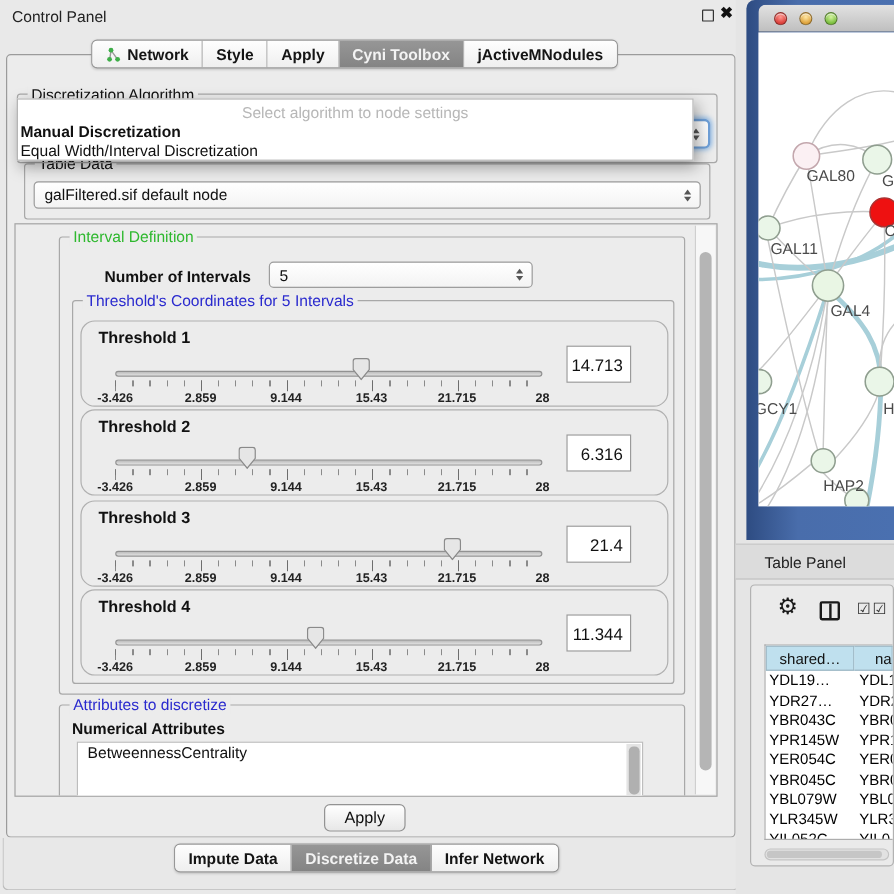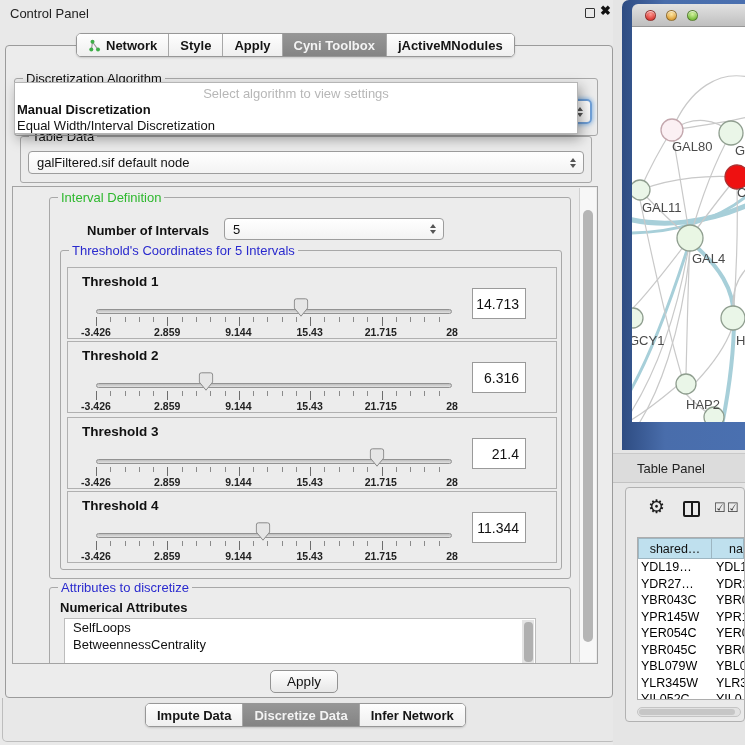--- a/index.html
+++ b/index.html
@@ -49,21 +49,21 @@
   
   .viewport{position:absolute;left:12px;top:186px;width:586px;height:478px;border:1px solid #a3a3a3;background:#ececec;overflow:hidden}
   .vscroll{position:absolute;top:1px;right:1px;bottom:1px;width:17px;background:#f7f7f7;border-left:1px solid #cfcfcf}
   .vthumb{position:absolute;left:3px;top:22px;width:10px;height:432px;background:#b5b5b5;border-radius:5px}
 
   .ig{left:36px;top:10px;width:522px;height:382px}
   .ni-label{left:37px;top:25px}
   .ni-combo{left:174px;top:20px;width:220px;height:22px}
   .tg{left:10px;top:52px;width:502px;height:320px}
 
-  .tpanel{position:absolute;left:6px;width:490px;height:72px;border:1px solid #b0b0b0;border-radius:0;background:#ececec}
+  .tpanel{position:absolute;left:6px;width:490px;height:72px;border:1px solid #b0b0b0;border-radius:12px;background:#ececec}
   .tpanel .tl{left:14px;top:6px;font-size:13.5px}
   .track-area{position:absolute;left:28px;top:0;width:356px;height:72px}
   .track{position:absolute;left:0;top:41px;width:100%;height:5px;background:linear-gradient(#bdbdbd,#e2e2e2);border:1px solid #929292;border-radius:3px}
   .handle{position:absolute;top:30px;width:15px;height:19px;transform:translateX(-50%);z-index:2}
   .ticksm{position:absolute;left:0;top:49px;width:calc(100% + 1px);height:5px;background-image:repeating-linear-gradient(to right,#8a8a8a 0 1px,transparent 1px 4%)}
   .tickmj{position:absolute;left:0;top:49px;width:calc(100% + 1px);height:9px;background-image:repeating-linear-gradient(to right,#6d6d6d 0 1px,transparent 1px 20%)}
   .ticklabels{position:absolute;left:0;top:58px;width:100%;height:12px}
   .ticklabels span{position:absolute;transform:translateX(-50%);font-size:10.5px;font-weight:700;color:#222;white-space:nowrap}
   .valuebox{position:absolute;right:30px;top:20px;width:54px;height:31px;background:#fff;border:1px solid #9a9a9a;display:flex;align-items:center;justify-content:flex-end;padding-right:6px;font-size:14px;color:#111}
 
@@ -149,21 +149,21 @@
   <div class="group alg-group">
     <span class="legend">Discretization Algorithm</span>
   </div>
   <div class="combo alg-combo">
     <span class="arrows">
         <i class="tri-up"></i>
         <i class="tri-dn"></i>
       </span>
   </div>
   <div class="popup">
-    <div class="hint">Select algorithm to view settings</div>
+    <div class="hint">Select algorithm to node settings</div>
     <div class="opt bold">Manual Discretization</div>
     <div class="opt o2">Equal Width/Interval Discretization</div>
   </div>
 
   <div class="group td-group">
     <span class="legend">Table Data</span>
   </div>
   <div class="combo td-combo">
     <span class="val">galFiltered.sif default node</span>
     <span class="arrows">
@@ -274,21 +274,20 @@
       </div>
     </div>
 
     <div class="group ag">
       <span class="legend blue">Attributes to discretize</span>
       <span class="blabel na-label">Numerical Attributes</span>
       <div class="listbox">
         <div class="list-scroll">
             <div class="list-thumb"></div>
           </div>
-      <div class="list-item">SelfLoops</div>
           <div class="list-item">BetweennessCentrality</div>
         </div>
     </div>
 
     <div class="vscroll">
         <div class="vthumb"></div>
       </div>
   </div>
 
   <button class="apply">Apply</button>

